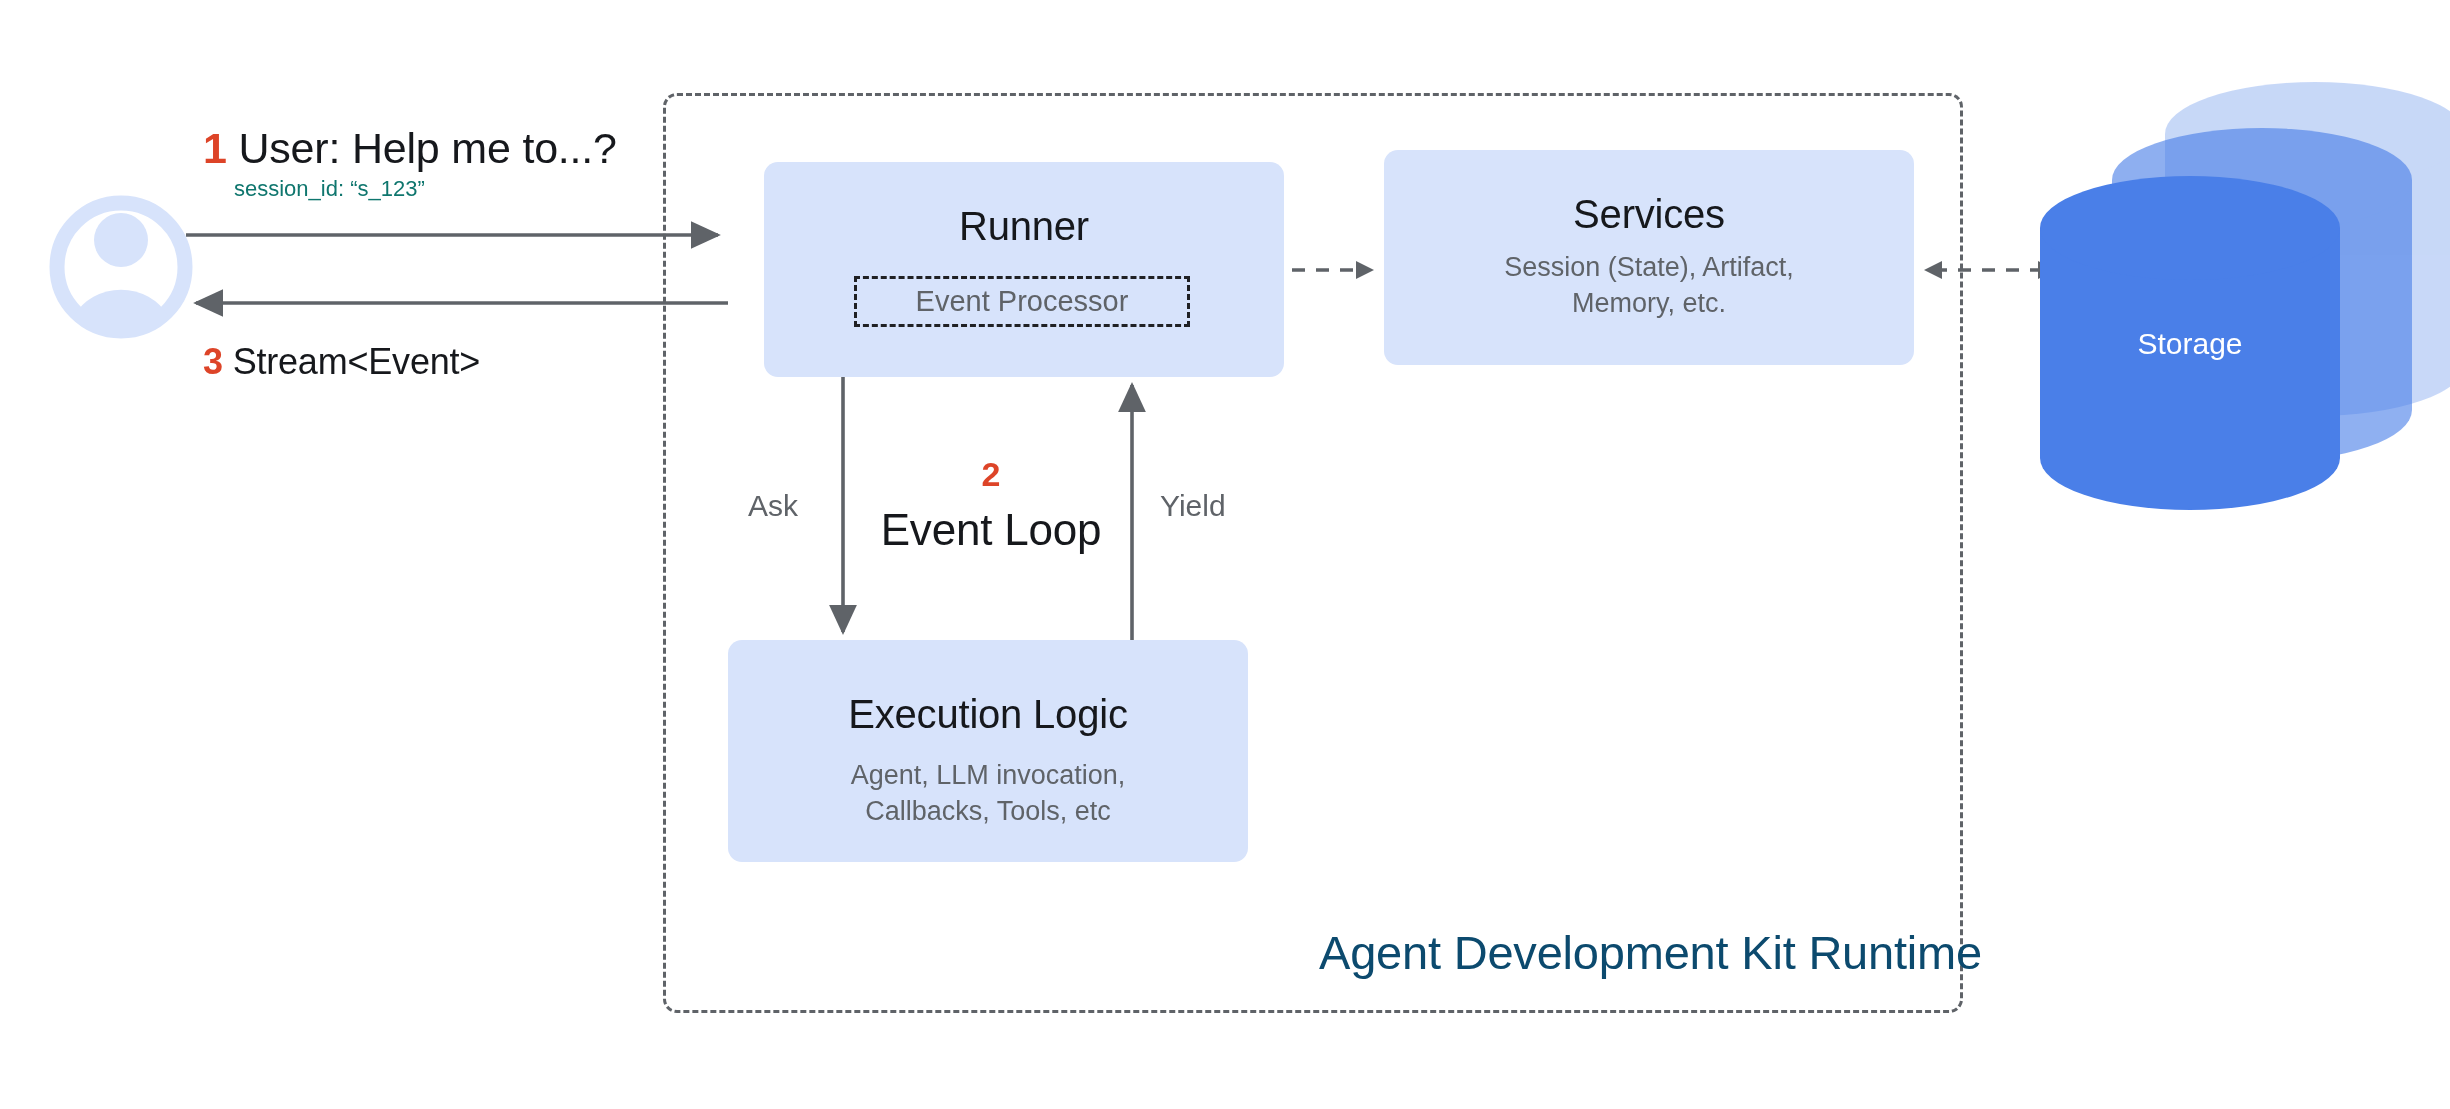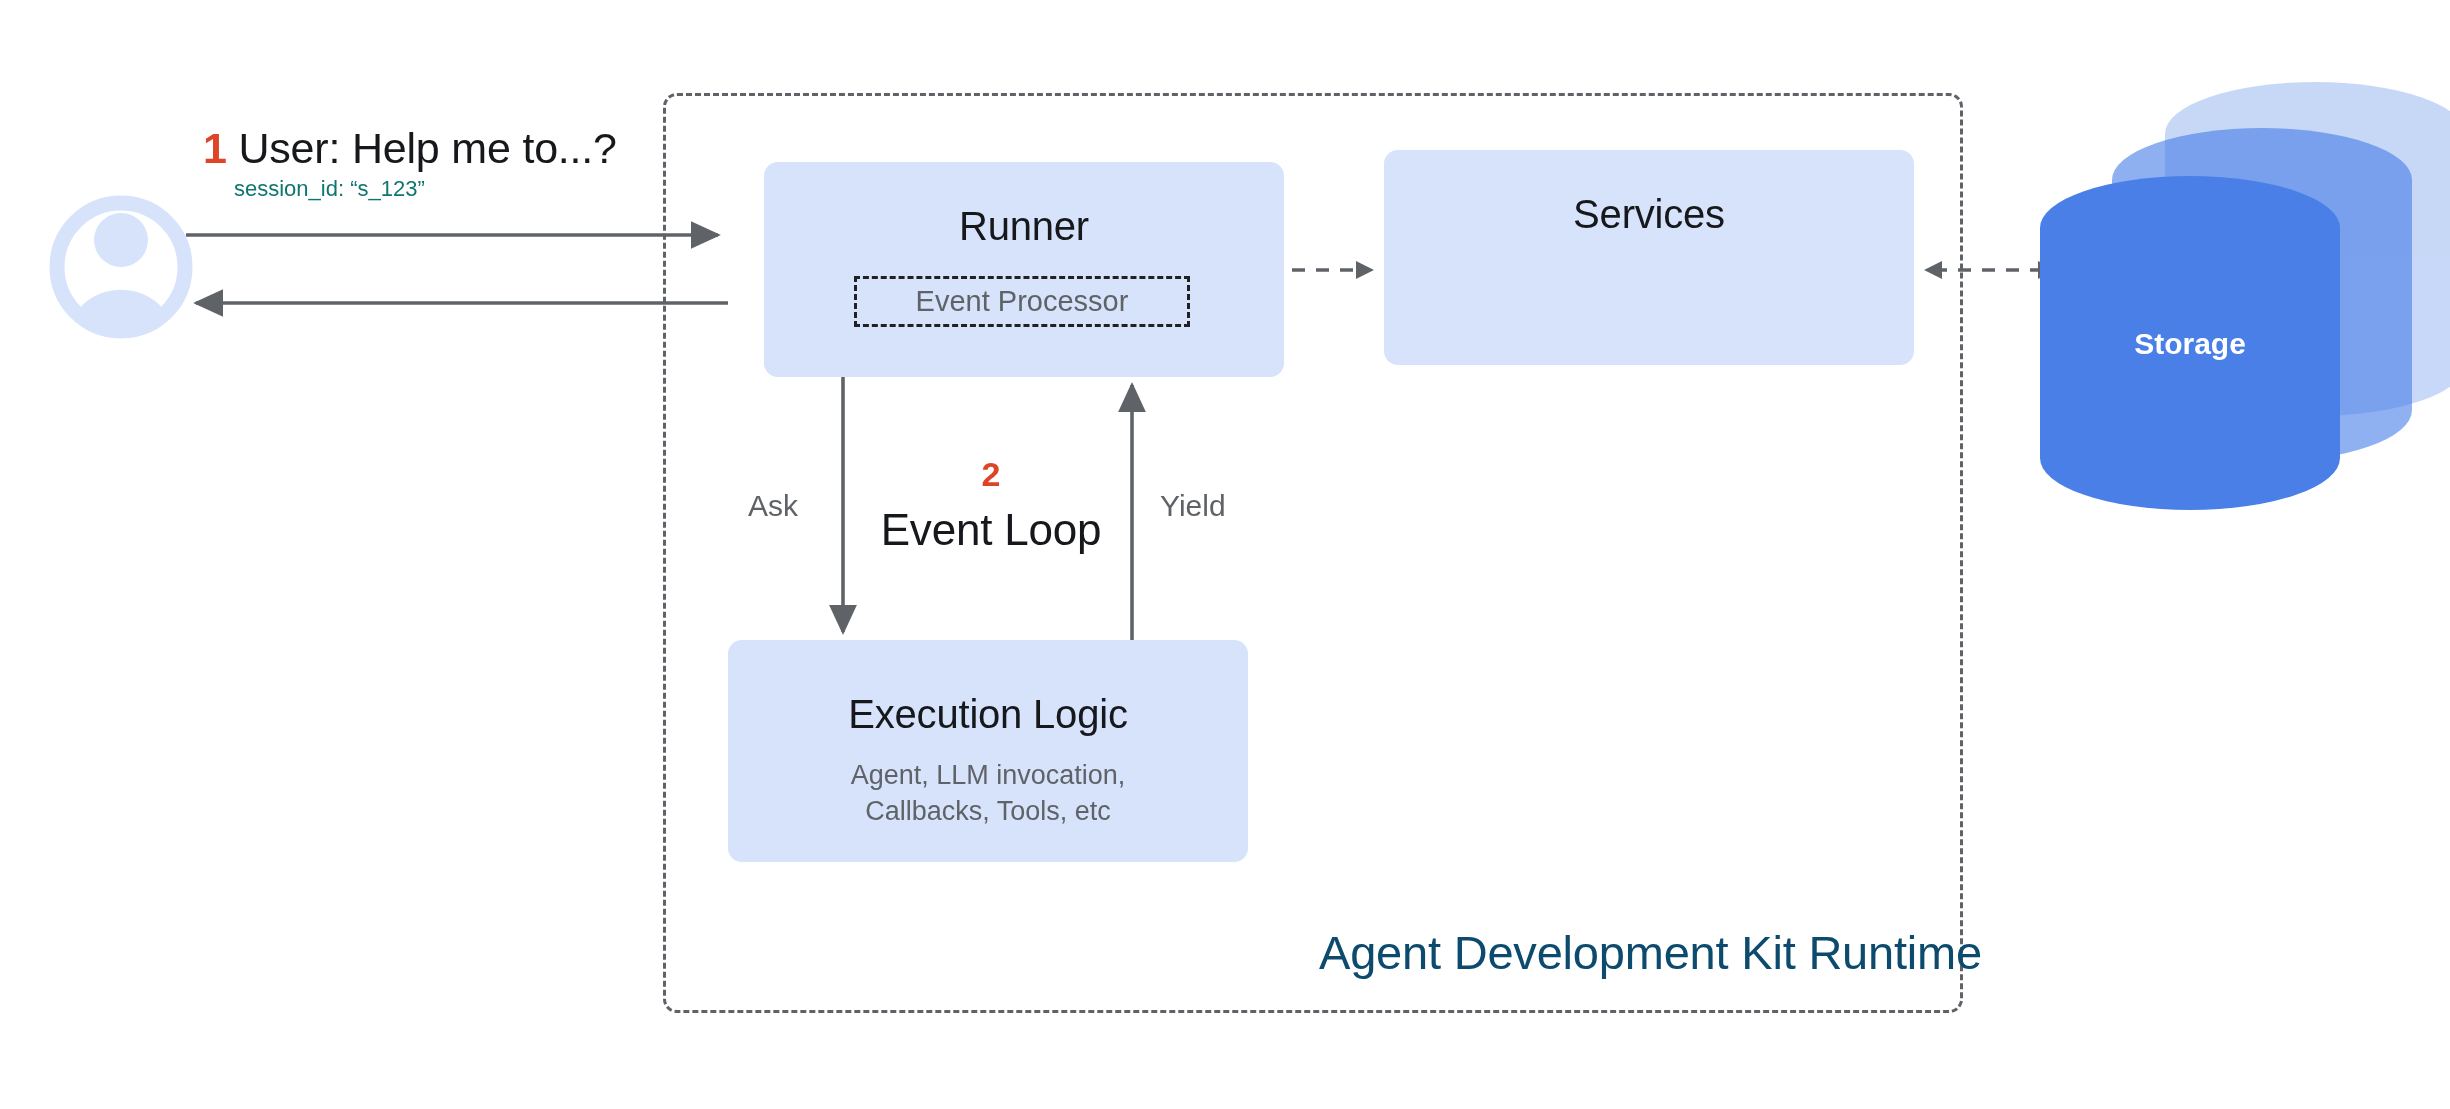--- a/index.html
+++ b/index.html
@@ -170,21 +170,20 @@
   
   .storage-label {
     position: absolute;
     left: 2090px;
     top: 327px;
     width: 200px;
     text-align: center;
     font-size: 30px;
     color: #ffffff;
     white-space: nowrap;
-    font-weight: bold;
   }
 </style>
 </head>
 <body>
 
 <div id="stage">
 
   <svg id="vector-layer" viewBox="0 0 2450 1109">
     <defs>
       <marker id="arrow-r" markerWidth="9" markerHeight="9" refX="7.6" refY="4.5" orient="auto" markerUnits="strokeWidth">
@@ -239,33 +238,39 @@
       </g>
     </g>
   </svg>
 
   <div class="callout-1">
     <span class="step-num">1</span>
     <span>User: Help me to...?</span>
   </div>
   <div class="callout-1-sub">session_id: “s_123”</div>
 
+  <div class="callout-3">
+    <span class="step-num">3</span>
+    <span>Stream&lt;Event&gt;</span>
+  </div>
 
   <div class="runtime-box"></div>
   <div class="runtime-label">Agent Development Kit Runtime</div>
 
   <div class="node" id="runner-box">
     <div class="node-title">Runner</div>
     <div class="event-processor">
       <span>Event Processor</span>
     </div>
   </div>
 
   <div class="node" id="services-box">
     <div class="node-title">Services</div>
+    <div class="node-sub">Session (State), Artifact,
+Memory, etc.</div>
   </div>
 
   <div class="node" id="exec-box">
     <div class="node-title">Execution Logic</div>
     <div class="node-sub">Agent, LLM invocation,
 Callbacks, Tools, etc</div>
   </div>
 
   <div class="edge-label" id="label-ask">Ask</div>
   <div class="edge-label" id="label-yield">Yield</div>

